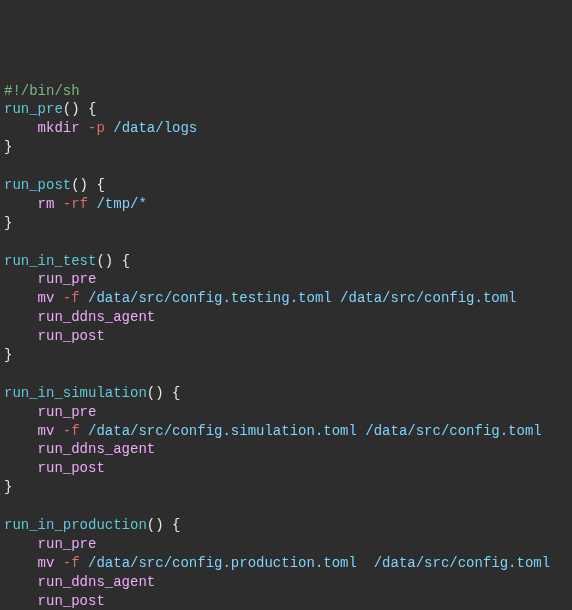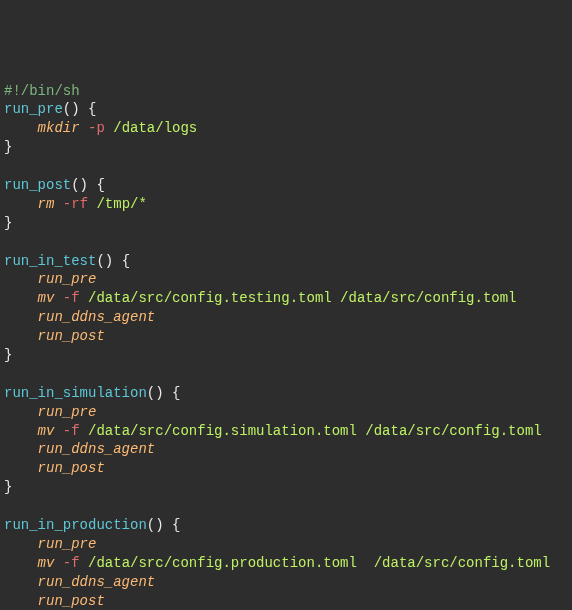--- a/index.html
+++ b/index.html
@@ -12,23 +12,23 @@
     padding: 6px 4px;
     width: 572px;
     height: 610px;
     overflow: hidden;
     white-space: pre;
   }
   .line { display: block; }
   .c-comment { color: #7db87d; text-align: center; } 
   .c-fn { color: #5ec8d8; }       
   .c-punc { color: #e8e8e8; }     
-  .c-cmd { color: #fdba74; font-style: italic; }       
+  .c-cmd { color: #f0abfc; }       
   .c-flag { color: #e06c6c; }     
-  .c-path { color: #bef264; }
+  .c-path { color: #7dd3fc; }
 </style>
 </head>
 <body>
 
 
 
 <div id="editor"><div class="line"><span class="c-comment">#!/bin/sh</span></div><div class="line"><span class="c-fn">run_pre</span><span class="c-punc">() {</span></div><div class="line"><span>    </span><span class="c-cmd">mkdir </span><span class="c-flag">-p</span><span class="c-path"> /data/logs</span></div><div class="line"><span class="c-punc">}</span></div><div class="line">&nbsp;</div><div class="line"><span class="c-fn">run_post</span><span class="c-punc">() {</span></div><div class="line"><span>    </span><span class="c-cmd">rm </span><span class="c-flag">-rf</span><span class="c-path"> /tmp/*</span></div><div class="line"><span class="c-punc">}</span></div><div class="line">&nbsp;</div><div class="line"><span class="c-fn">run_in_test</span><span class="c-punc">() {</span></div><div class="line"><span>    </span><span class="c-cmd">run_pre</span></div><div class="line"><span>    </span><span class="c-cmd">mv </span><span class="c-flag">-f</span><span class="c-path"> /data/src/config.testing.toml /data/src/config.toml</span></div><div class="line"><span>    </span><span class="c-cmd">run_ddns_agent</span></div><div class="line"><span>    </span><span class="c-cmd">run_post</span></div><div class="line"><span class="c-punc">}</span></div><div class="line">&nbsp;</div><div class="line"><span class="c-fn">run_in_simulation</span><span class="c-punc">() {</span></div><div class="line"><span>    </span><span class="c-cmd">run_pre</span></div><div class="line"><span>    </span><span class="c-cmd">mv </span><span class="c-flag">-f</span><span class="c-path"> /data/src/config.simulation.toml /data/src/config.toml</span></div><div class="line"><span>    </span><span class="c-cmd">run_ddns_agent</span></div><div class="line"><span>    </span><span class="c-cmd">run_post</span></div><div class="line"><span class="c-punc">}</span></div><div class="line">&nbsp;</div><div class="line"><span class="c-fn">run_in_production</span><span class="c-punc">() {</span></div><div class="line"><span>    </span><span class="c-cmd">run_pre</span></div><div class="line"><span>    </span><span class="c-cmd">mv </span><span class="c-flag">-f</span><span class="c-path"> /data/src/config.production.toml  /data/src/config.toml</span></div><div class="line"><span>    </span><span class="c-cmd">run_ddns_agent</span></div><div class="line"><span>    </span><span class="c-cmd">run_post</span></div></div>
 
 
 

